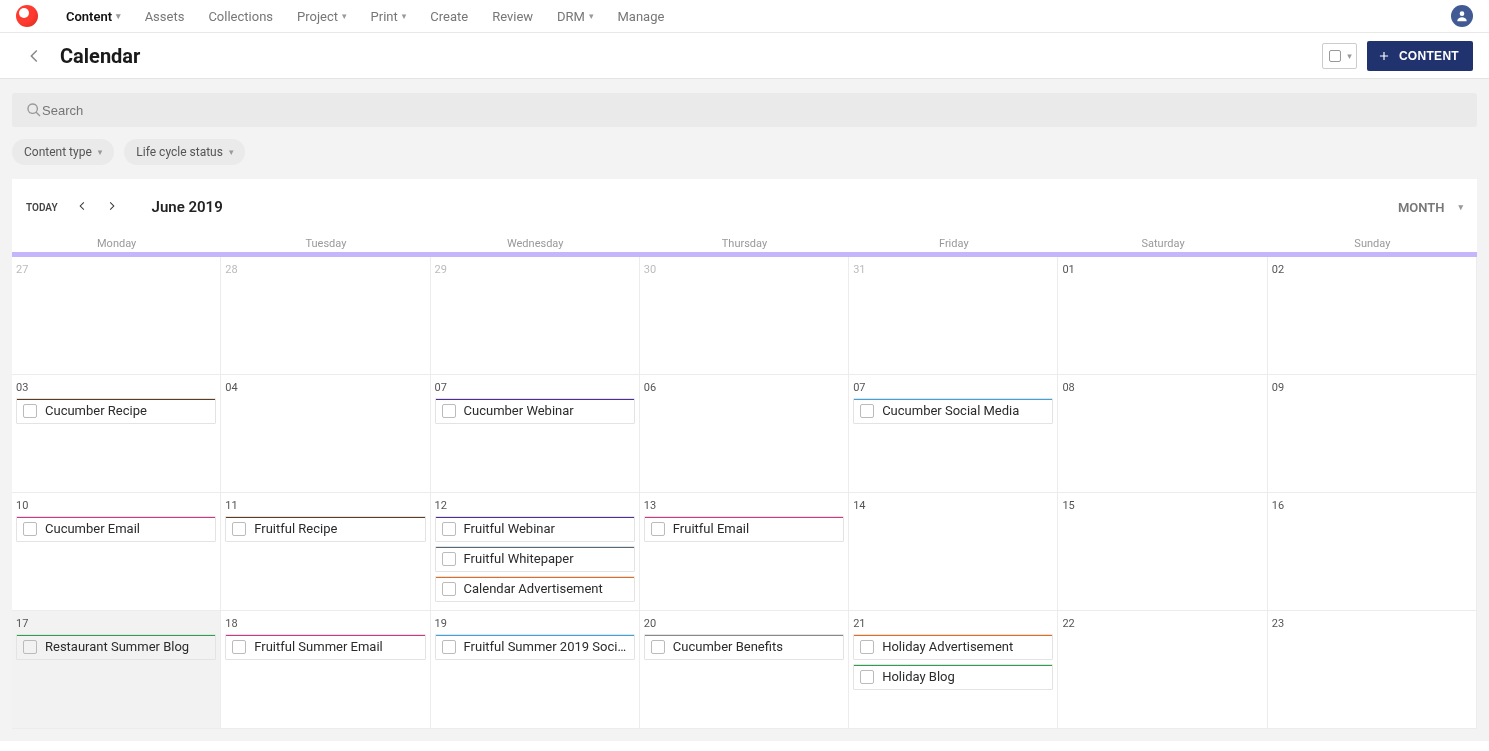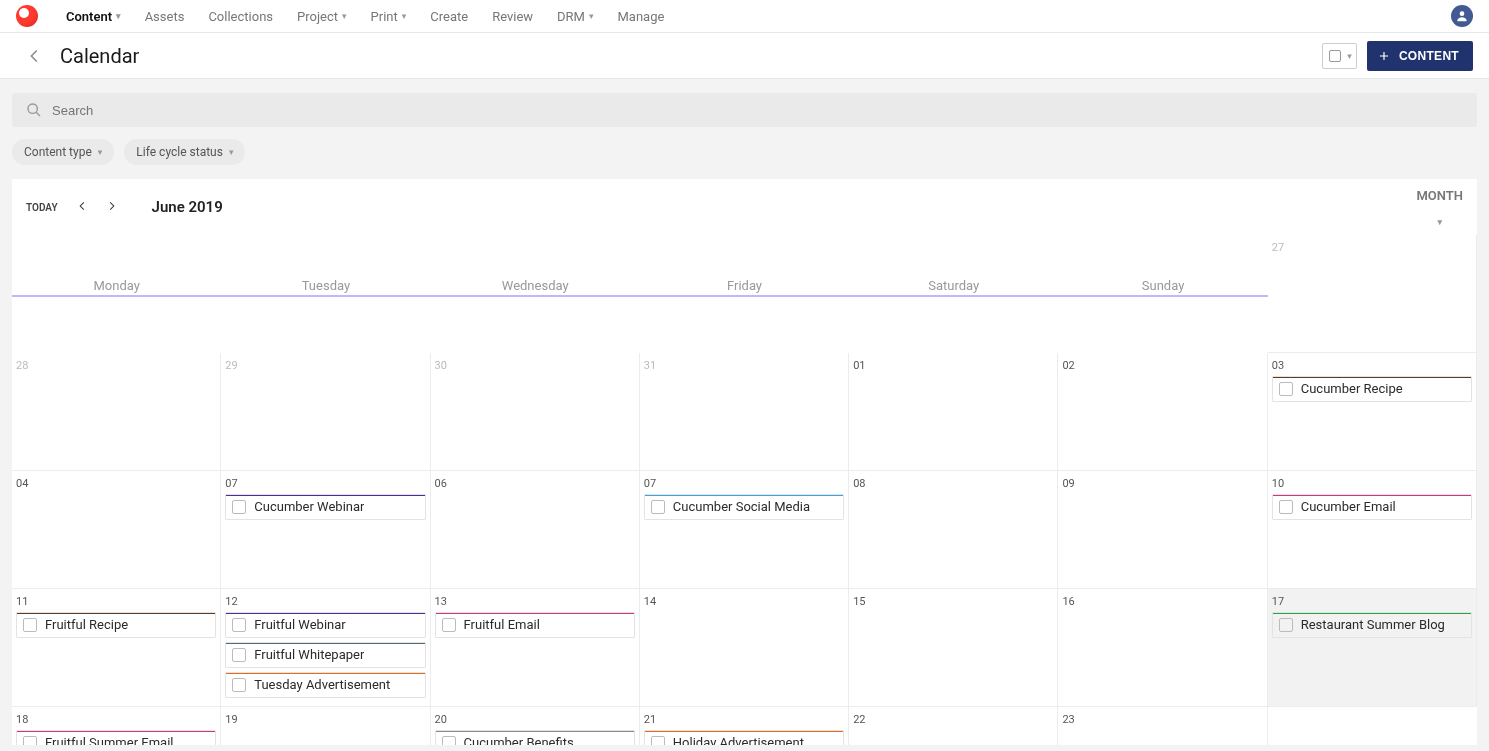--- a/index.html
+++ b/index.html
@@ -44,42 +44,42 @@
   .titlebar {
     height: 46px;
     border-bottom: 1px solid #e5e5e5;
     display: flex; align-items: center;
     padding: 0 16px 0 24px;
   }
   .back-btn {
     width: 20px; height:20px; display:flex;align-items:center;justify-content:center;
     margin-right:16px; cursor:pointer; color:#888;
   }
-  .page-title { font-size: 20px; font-weight: 400; color:#1a1a1a; flex:1; }
+  .page-title { font-size: 20px; font-weight: 700; color:#1a1a1a; flex:1; }
   .title-right{display:flex;align-items:center;gap:10px;}
   .mini-check-drop{
     border:1px solid #ccc; height:26px; display:flex; align-items:center;
     padding:0 4px 0 6px; border-radius:2px; gap:6px;
   }
   .mini-check-drop .tiny-square{
     width:12px;height:12px;border:1.5px solid #999;border-radius:2px;
   }
   .content-btn {
     background:#20336f; color:#fff; border:none; height:30px;
     padding:0 14px 0 10px; font-weight:700; font-size:12px; letter-spacing:.3px;
     display:flex;align-items:center;gap:8px; cursor:pointer; border-radius:2px;
   }
   .content-btn svg{width:14px;height:14px;fill:#fff;}
   
   .filter-area {
     background:#f3f3f3; padding: 14px 12px 14px 12px;
   }
   .search-wrap{
     background:#eaeaea; border-radius:3px; height:34px;
-    display:flex;align-items:center;padding:0 14px;gap:10px; color:#888;
+    display:flex;align-items:center;padding:0 14px;gap:0; color:#888;
   }
   .search-wrap svg{width:16px;height:16px;fill:#999;}
   .search-wrap input{
     border:none;background:transparent;outline:none;flex:1;font-size:13px;color:#666;
   }
   .filter-chips{display:flex;gap:10px;margin-top:12px;}
   .chip{
     background:#eaeaea;border-radius:14px;height:26px;padding:0 12px;
     display:flex;align-items:center;gap:6px;font-size:12px;color:#555;cursor:pointer;
   }
@@ -87,35 +87,34 @@
   .cal-wrapper{background:#f3f3f3;padding:0 12px 12px 12px;}
   .cal{background:#fff;border:none;}
   .cal-top{
     height:56px;display:flex;align-items:center;padding:0 14px;gap:18px;
   }
   .today-btn{font-size:10px;font-weight:600;color:#444;cursor:pointer;}
   .nav-arrows{display:flex;gap:18px;}
   .nav-arrows .arrow{cursor:pointer;color:#333;font-size:14px;}
   .month-label{font-size:15px;font-weight:600;color:#222;margin-left:16px;}
   .cal-top .spacer{flex:1;}
-  .view-toggle{font-size:13px;font-weight:600;color:#777;cursor:pointer;display:flex;align-items:center;gap:14px;flex-direction:column;}
+  .view-toggle{font-size:13px;font-weight:600;color:#777;cursor:pointer;display:flex;align-items:center;gap:14px;}
   
   .cal-grid{
     display:grid; grid-template-columns:repeat(7, minmax(0,1fr));
     max-height: 510px; overflow-y: scroll;
   }
   .cal-grid::-webkit-scrollbar{width:12px;}
   .cal-grid::-webkit-scrollbar-thumb{background:#c1c1c1;}
   .cal-grid::-webkit-scrollbar-track{background:#f0f0f0;}
   .dow-head{
-    font-size:13px;color:#999;text-align:center;height:22px;
+    font-size:11px;color:#999;text-align:center;height:22px;
     display:flex;align-items:center;justify-content:center;
-    border-bottom:2px solid #c4b5fd;
+    border-bottom:5px solid #c4b5fd;
     grid-row:1;
-    margin-top:40px;
   }
   .cell{
     border-right:1px solid #ececec;border-bottom:1px solid #ececec;
     min-height:118px; padding:4px 4px 6px 4px; position:relative;
     display:flex;flex-direction:column;gap:4px;
   }
   .cell.today{background:#f2f2f2;}
   .cell .daynum{
     text-align:left;font-size:11px;padding:2px 4px 0 0;
   }
@@ -242,20 +241,21 @@
       <div class="spacer"></div>
       <div class="view-toggle">
         <span>MONTH</span>
         <span class="caret">▾</span>
       </div>
     </div>
     <div class="cal-grid" id="cal-grid">
         <div class="dow-head">Monday</div>
         <div class="dow-head">Tuesday</div>
         <div class="dow-head">Wednesday</div>
+        <div class="dow-head">Thursday</div>
         <div class="dow-head">Friday</div>
         <div class="dow-head">Saturday</div>
         <div class="dow-head">Sunday</div>
         <div class="cell">
           <div class="daynum muted">27</div>
         </div>
         <div class="cell">
           <div class="daynum muted">28</div>
         </div>
         <div class="cell">
@@ -325,21 +325,21 @@
           <div class="event" style="--accent: #4e2aa3;">
             <div class="cb"></div>
             <span class="lbl">Fruitful Webinar</span>
           </div>
           <div class="event" style="--accent: #546a79;">
             <div class="cb"></div>
             <span class="lbl">Fruitful Whitepaper</span>
           </div>
           <div class="event" style="--accent: #e86a1a;">
             <div class="cb"></div>
-            <span class="lbl">Tuesday Advertisement</span>
+            <span class="lbl">Calendar Advertisement</span>
           </div>
         </div>
         <div class="cell">
           <div class="daynum normal">13</div>
           <div class="event" style="--accent: #d63384;">
             <div class="cb"></div>
             <span class="lbl">Fruitful Email</span>
           </div>
         </div>
         <div class="cell">
@@ -360,20 +360,24 @@
         </div>
         <div class="cell">
           <div class="daynum normal">18</div>
           <div class="event" style="--accent: #d63384;">
             <div class="cb"></div>
             <span class="lbl">Fruitful Summer Email</span>
           </div>
         </div>
         <div class="cell">
           <div class="daynum normal">19</div>
+          <div class="event" style="--accent: #3aa3e3;">
+            <div class="cb"></div>
+            <span class="lbl">Fruitful Summer 2019 Soci…</span>
+          </div>
         </div>
         <div class="cell">
           <div class="daynum normal">20</div>
           <div class="event" style="--accent: #888888;">
             <div class="cb"></div>
             <span class="lbl">Cucumber Benefits</span>
           </div>
         </div>
         <div class="cell">
           <div class="daynum normal">21</div>

